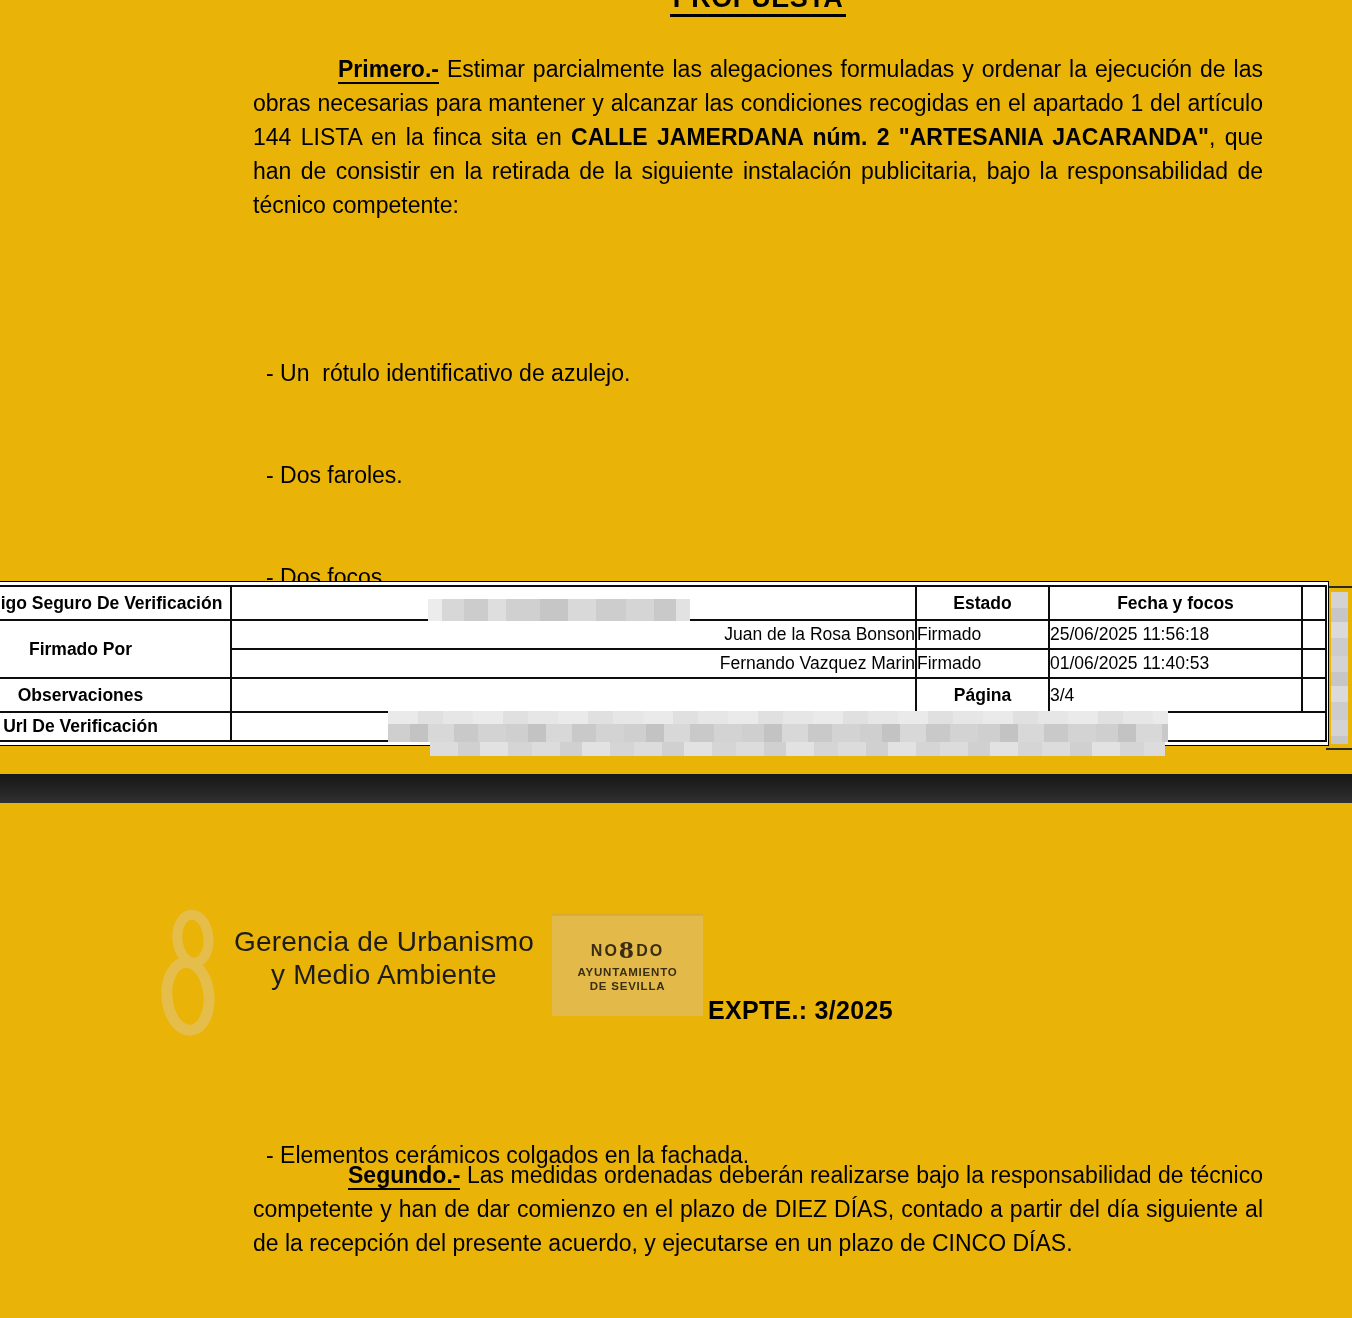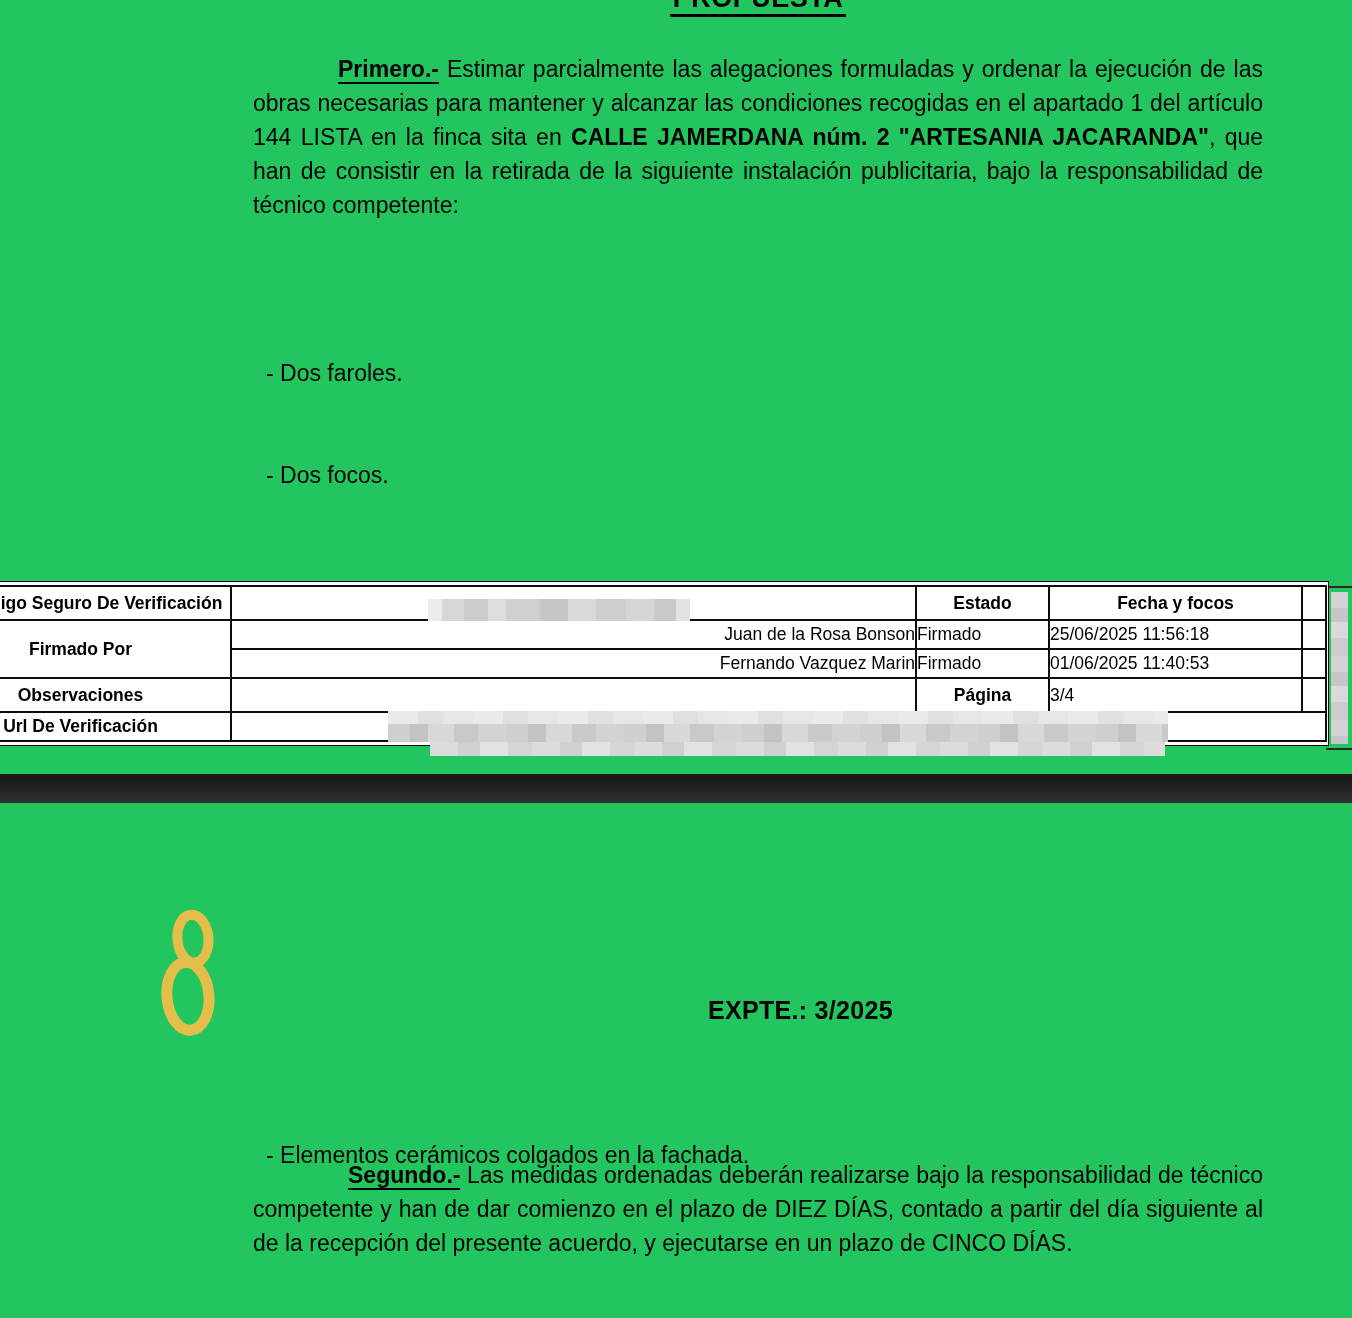--- a/index.html
+++ b/index.html
@@ -1,19 +1,19 @@
 <!DOCTYPE html>
 <html><head>
 <meta charset="utf-8">
 <style>
   html,body{margin:0;padding:0;background:#ffffff;}
   .page{
     position:relative;
     width:1352px;height:1318px;
-    background:#22c55e;
+    background:#eab308;
     overflow:hidden;
     font-family:"Liberation Sans", sans-serif;
     color:#000;
   }
   
   .doc-title{
     position:absolute;left:253px;top:-17px;width:1010px;
     text-align:center;font-size:27px;font-weight:bold;letter-spacing:.5px;
   }
   .doc-title span{border-bottom:3px solid #000;padding:0 3px 1px 3px;}
@@ -108,20 +108,21 @@
 
 <div class="page">
 
   <div class="doc-title">
     <span>PROPUESTA</span>
   </div>
 
   <div class="para para-primero"><span class="b u">Primero.-</span><span> Estimar parcialmente las alegaciones formuladas y ordenar la ejecución de las obras necesarias para mantener y alcanzar las condiciones recogidas en el apartado 1 del artículo 144 LISTA en la finca sita en </span><span class="b">CALLE JAMERDANA núm. 2 "ARTESANIA JACARANDA"</span><span>, que han de consistir en la retirada de la siguiente instalación publicitaria, bajo la responsabilidad de técnico competente:</span></div>
 
   <div class="hyphen-list list-top">
+    <div>- Un  rótulo identificativo de azulejo.</div>
     <div>- Dos faroles.</div>
     <div>- Dos focos.</div>
   </div>
 
   <div class="vtable-wrap">
     <table class="vtable">
       <colgroup>
         <col style="width:301px">
           <col style="width:685px">
           <col style="width:133px">
@@ -175,21 +176,30 @@
   <div class="edge-line edge-line-bot"></div>
 
   <div class="sep-bar"></div>
 
   <svg class="logo8" viewBox="0 0 58 132">
     <g fill="none" stroke="#e5bd4b" transform="rotate(-5 29 66)">
       <ellipse cx="35" cy="31" rx="15.5" ry="24" stroke-width="10"></ellipse>
       <ellipse cx="25" cy="88" rx="21" ry="34" stroke-width="11"></ellipse>
     </g>
   </svg>
-
+  <div class="org-name">
+    <div>Gerencia de Urbanismo</div>
+    <div>y Medio Ambiente</div>
+  </div>
+
+  <div class="seal">
+    <div class="seal-no8do"><span>NO</span><span class="eight">8</span><span>DO</span></div>
+    <div class="seal-sub">AYUNTAMIENTO</div>
+    <div class="seal-sub2">DE SEVILLA</div>
+  </div>
 
   <div class="expte">EXPTE.: 3/2025</div>
 
   <div class="hyphen-list list-bottom">- Elementos cerámicos colgados en la fachada.</div>
 
   <div class="para para-segundo"><span class="b u">Segundo.-</span><span> Las medidas ordenadas deberán realizarse bajo la responsabilidad de técnico competente y han de dar comienzo en el plazo de DIEZ DÍAS, contado a partir del día siguiente al de la recepción del presente acuerdo, y ejecutarse en un plazo de CINCO DÍAS.</span></div>
 
 </div>
 
 </body></html>

